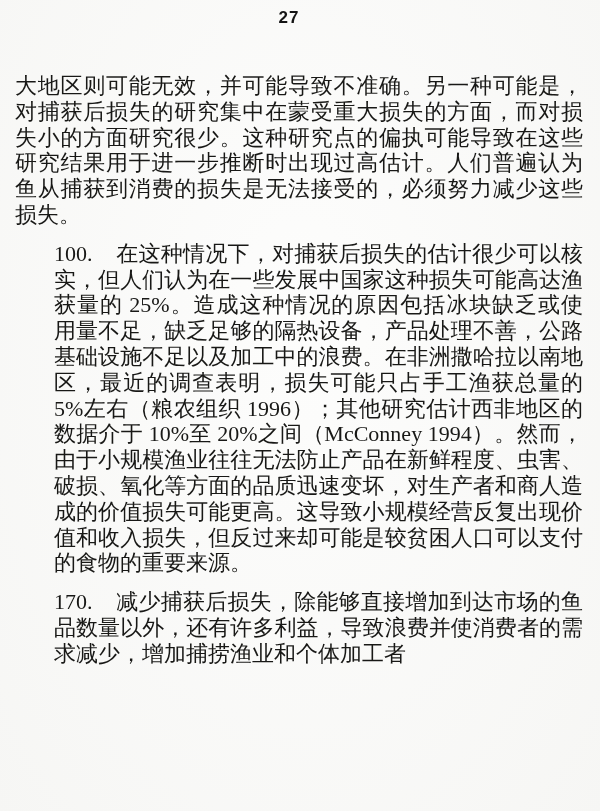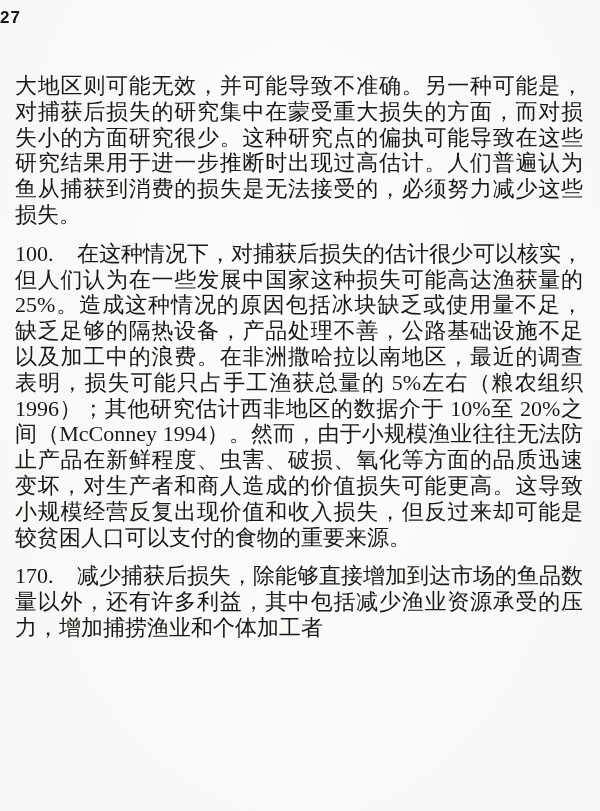--- a/index.html
+++ b/index.html
@@ -20,21 +20,21 @@
     height: 811px;
     background:
       radial-gradient(ellipse at 50% 40%, rgba(255,255,255,0.6), rgba(0,0,0,0.015)),
       #fafaf8;
   }
   .page-number {
     position: absolute;
     top: 8px;
     left: 0;
     width: 578px;
-    text-align: left;
+    text-align: center;
     font-family: "Liberation Sans", "DejaVu Sans", sans-serif;
     font-weight: 700;
     font-size: 17px;
     letter-spacing: 1px;
     color: #141414;
   }
   .body-text {
     position: absolute;
     top: 73px;
     left: 15px;
@@ -42,20 +42,21 @@
     font-size: 22px;
     line-height: 25.8px;
     text-align: justify;
     text-justify: inter-character;
   }
   .para {
     margin: 0;
   }
   .para + .para {
     margin-top: 13px;
+    margin-left: 39px;
   }
   .pnum {
     display: inline-block;
     width: 62px;
     text-align: left;
   }
 </style>
 </head>
 <body>
 
@@ -64,16 +65,16 @@
   <div class="page-number">27</div>
 
   <div class="body-text">
 
     <p class="para"><span>大地区则可能无效，并可能导致不准确。另一种可能是，对捕获后损失的研究集中在蒙受重大损失的方面，而对损失小的方面研究很少。这种研究点的偏执可能导致在这些研究结果用于进一步推断时出现过高估计。人们普遍认为鱼从捕获到消费的损失是无法接受的，必须努力减少这些损失。</span></p>
 
     <p class="para"><span class="pnum">100.</span><span>在这种情况下，对捕获后损失的估计很少可以核实，但人们认为在一些发展中国家这种损失可能高达渔获量的 25%。造成这种情况的原因包括冰块缺乏或使用量不足，缺乏足够的隔热设备，产品处理不善，公路基础设施不足以及加工中的浪费。在非洲撒哈拉以南地区，最近的调查表明，损失可能只占手工渔获总量的 5%左右（粮农组织 1996）；其他研究估计西非地区的数据介于 10%至 20%之间（McConney 1994）。然而，由于小规模渔业往往无法防止产品在新鲜程度、虫害、破损、氧化等方面的品质迅速变坏，对生产者和商人造成的价值损失可能更高。这导致小规模经营反复出现价值和收入损失，但反过来却可能是较贫困人口可以支付的食物的重要来源。</span></p>
 
 
 
-    <p class="para"><span class="pnum">170.</span><span>减少捕获后损失，除能够直接增加到达市场的鱼品数量以外，还有许多利益，其中包括减少渔业资源承受的压力，增加捕捞渔业和个体加工者</span></p>
+    <p class="para"><span class="pnum">170.</span><span>减少捕获后损失，除能够直接增加到达市场的鱼品数量以外，还有许多利益，导致浪费并使消费者的需求减少，增加捕捞渔业和个体加工者</span></p>
 
   </div>
 </div>
 
 </body></html>

